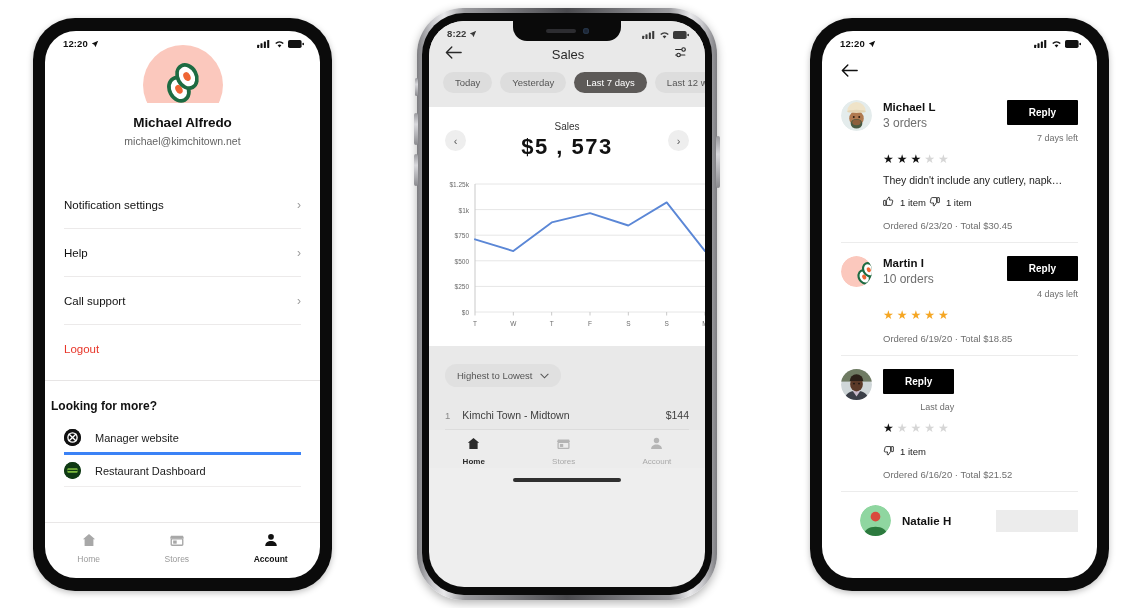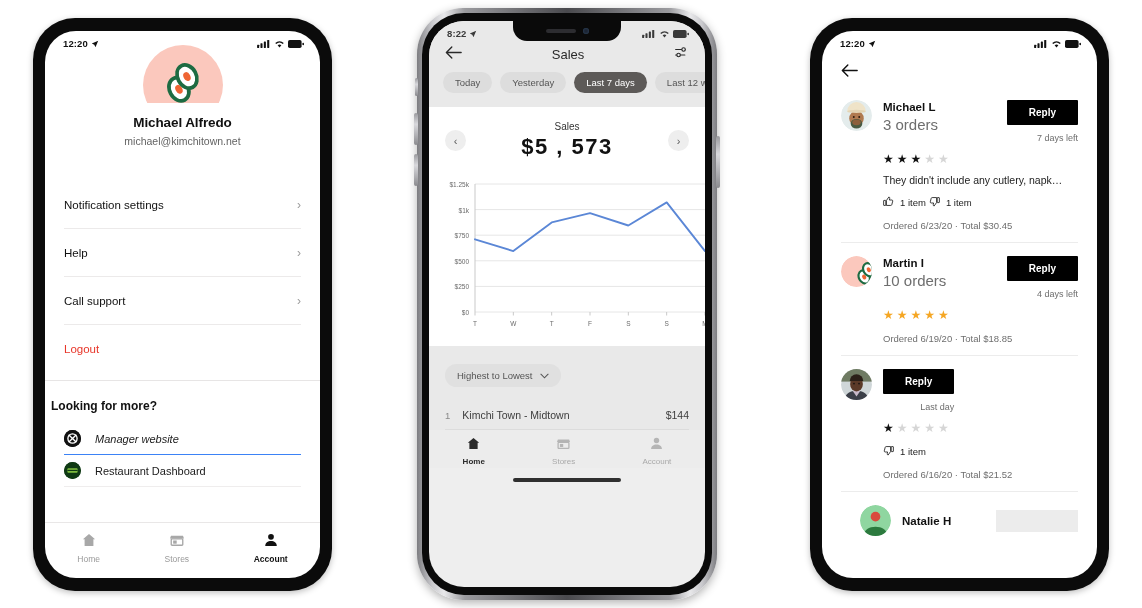--- a/index.html
+++ b/index.html
@@ -113,21 +113,21 @@
   .more-head {
     font-size: 12px; font-weight: bold; color: #111;
     padding: 18px 6px 0;
   }
   .more-list { padding: 0 19px; margin-top: 10px; }
   .more-row {
     display: flex; align-items: center; gap: 14px;
     height: 32px; border-bottom: 1px solid #efeded;
     font-size: 11px; color: #1a1a1a;
   }
-  .more-row:first-child { border-bottom: 1px solid #3b82f6; font-style: italic; }
+  .more-row:first-child { border-bottom: 3px solid #3b82f6; }
   .mini-ico { width: 17px; height: 17px; border-radius: 50%; flex: none; }
   .mini-ico.dark { background: #111; position: relative; }
   .mini-ico.green { background: #113b16; position: relative; overflow: hidden; }
   .tabbar {
     margin-top: auto;
     border-top: 1px solid #e9e7e7;
     display: flex; align-items: center; justify-content: space-around;
     padding: 9px 0 14px;
   }
   .tab { display: flex; flex-direction: column; align-items: center; gap: 4px; }
@@ -204,21 +204,21 @@
   }
   .rev-list { padding: 0 19px; margin-top: 18px; }
   .rev-card { padding-bottom: 11px; border-bottom: 1px solid #ececec; margin-bottom: 13px; }
   .rev-top { display: flex; align-items: flex-start; gap: 11px; }
   .rev-av {
     width: 31px; height: 31px; border-radius: 50%; flex: none;
     overflow: hidden; position: relative;
   }
   .rev-who { flex: 1; padding-top: 1px; }
   .rev-name { font-size: 11.5px; font-weight: bold; color: #111; }
-  .rev-orders { font-size: 15px; color: #6e6e6e; margin-top: 3px; }
+  .rev-orders { font-size: 12px; color: #6e6e6e; margin-top: 3px; }
   .reply-col { display: flex; flex-direction: column; align-items: flex-end; }
   .reply-btn {
     background: #000; color: #fff; font-size: 10px; font-weight: bold;
     padding: 7px 22px; border: none; border-radius: 1px;
   }
   .days-left { font-size: 9px; color: #6e6e6e; margin-top: 8px; }
   .stars { margin: 9px 0 0 42px; display: flex; gap: 2px; font-size: 12px; letter-spacing: 1px; }
   .star { color: #d6d6d6; }
   .star.on-dark { color: #111; }
   .star.on-gold { color: #f5a623; }
@@ -378,21 +378,21 @@
     <div class="side-btn" style="right:-3px;top:128px;width:4px;height:52px;"></div>
 
     <div class="inner-black">
       <div class="screen">
         <div class="notch">
           <div class="spk"></div>
           <div class="cam"></div>
         </div>
 
         <div class="sales-hdr">
-          <div class="statusbar" style="color:#3a3a3a;">
+          <div class="statusbar" style="color:#3a3a3a;align-items:flex-end;">
             <div class="sb-time">
               <span>8:22</span>
               <span>
                 <svg class="icn" width="8" height="8" viewBox="0 0 10 10">
                     <path d="M9 1 1 4.4l3.1 1.4L5.6 9z" fill="#3a3a3a"></path>
                   </svg>
               </span>
             </div>
             <div class="right">
               <span>

